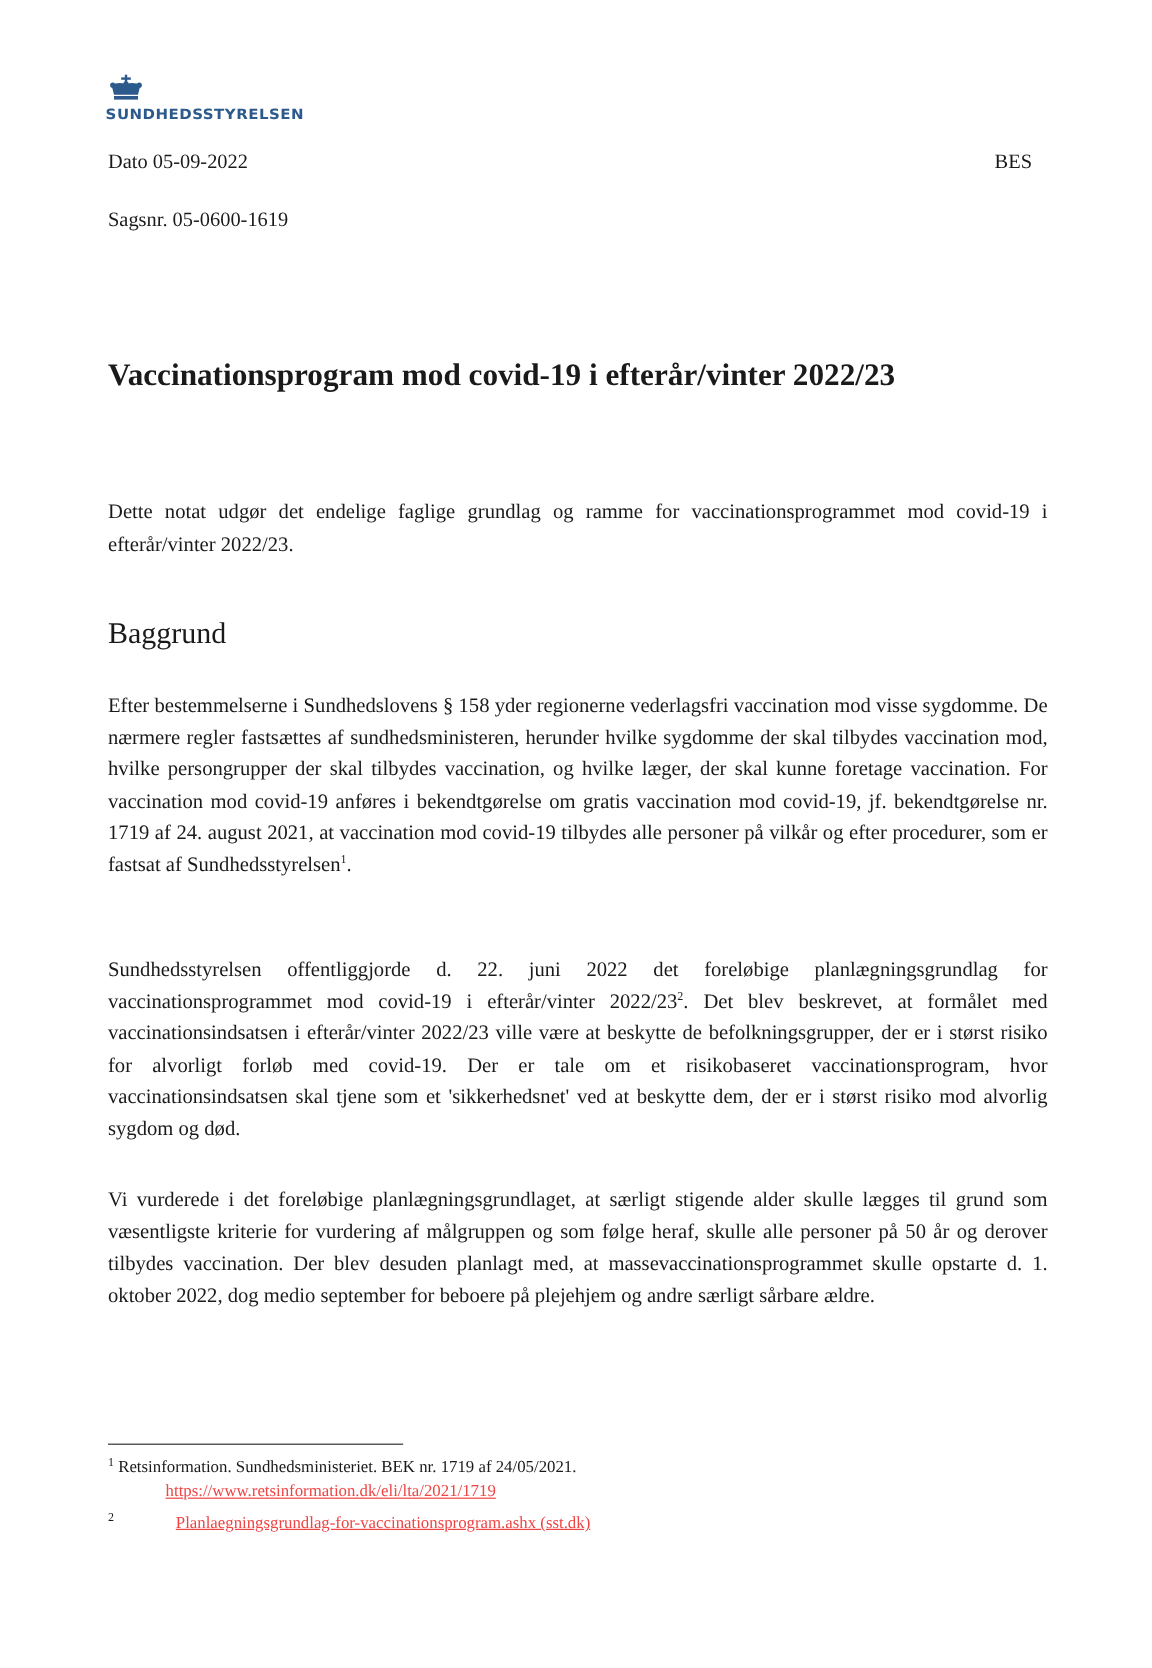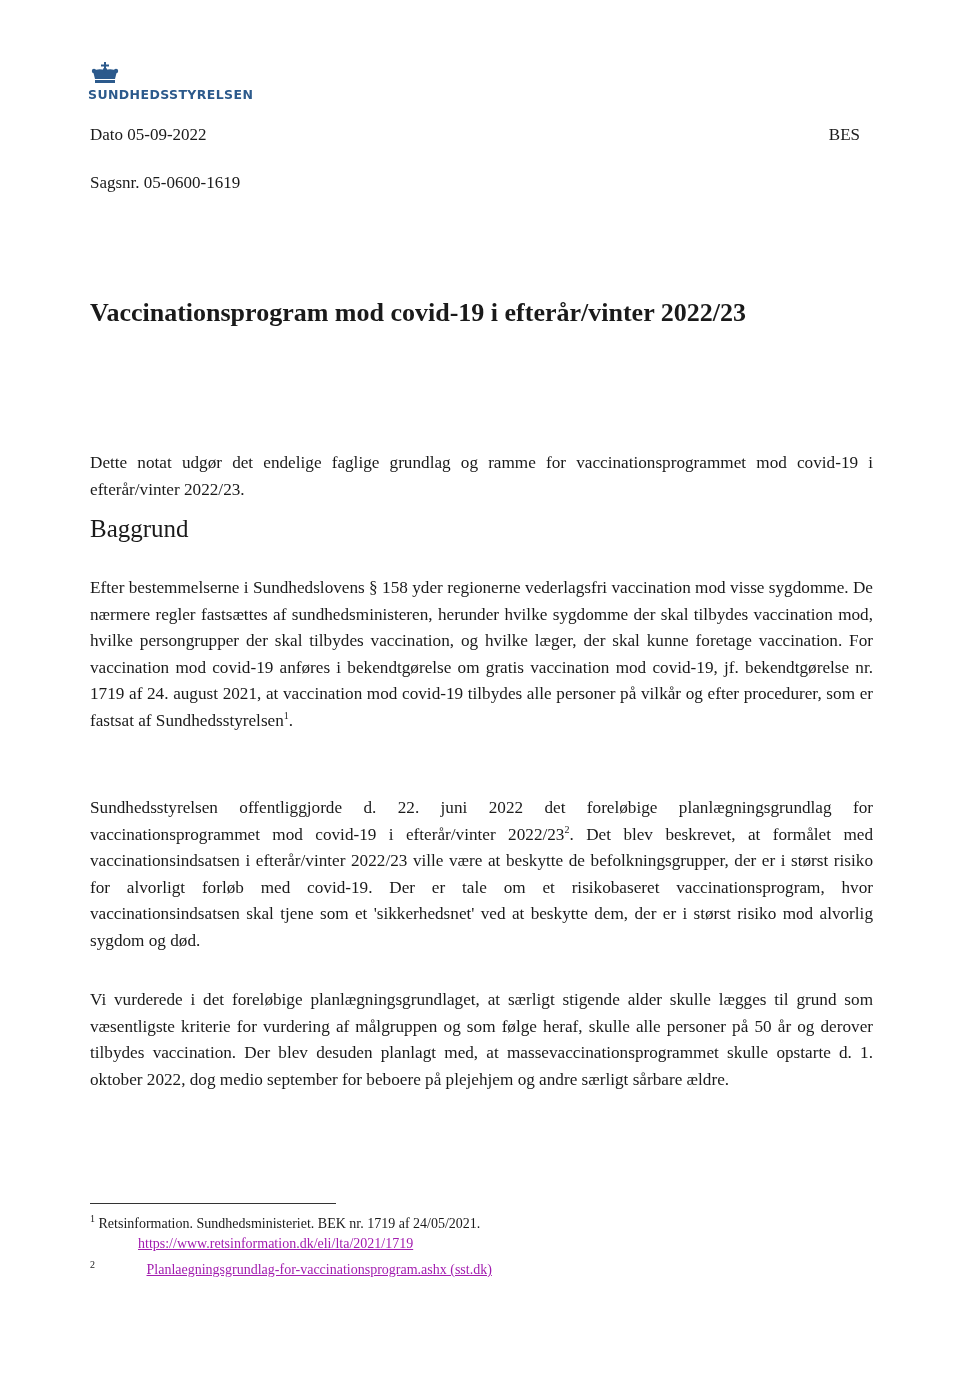--- a/index.html
+++ b/index.html
@@ -20,31 +20,31 @@
     .meta-case { top: 173px; }
     .meta-initials { position: absolute; right: 0; top: 0; text-align: right; }
     .doc-title {
       position: absolute; left: 90px; top: 296px; width: 740px;
       font-size: 26px; font-weight: bold; line-height: 34px; margin: 0;
     }
     .p {
       position: absolute; left: 90px; width: 783px;
       font-size: 17.2px; line-height: 26.5px; text-align: justify; margin: 0;
     }
-    .intro { top: 414px; margin-top: 36px; }
+    .intro { top: 414px; }
     .h2 { position: absolute; left: 90px; top: 515px; font-size: 25px; font-weight: normal; margin: 0; }
     .p1 { top: 575px; }
     .p2 { top: 795px; }
     .p3 { top: 987px; }
     sup { font-size: 10px; line-height: 0; }
     .fn-rule { position: absolute; left: 90px; top: 1203px; width: 246px; height: 0; border-top: 1.5px solid #333; }
     .fn { position: absolute; left: 90px; width: 700px; font-size: 14px; line-height: 20px; }
     .fn1 { top: 1214px; }
     .fn2 { top: 1260px; }
-    .fn a { color: #a21caf; text-decoration: underline; padding-left: 48px; }
+    .fn a { color: #ef4444; text-decoration: underline; padding-left: 48px; }
   </style>
 </head>
 <body>
 
 <div class="logo">
   <svg class="crown" width="30" height="24" viewBox="0 0 30 24">
     <rect x="14" y="0" width="2" height="7" fill="#2c5a8c"></rect>
     <rect x="11" y="2.5" width="8" height="2" fill="#2c5a8c"></rect>
     <path d="M3 9 Q8 6 15 8 Q22 6 27 9 L25 17 L5 17 Z" fill="#2c5a8c"></path>
     <circle cx="4" cy="9" r="2.2" fill="#2c5a8c"></circle>

